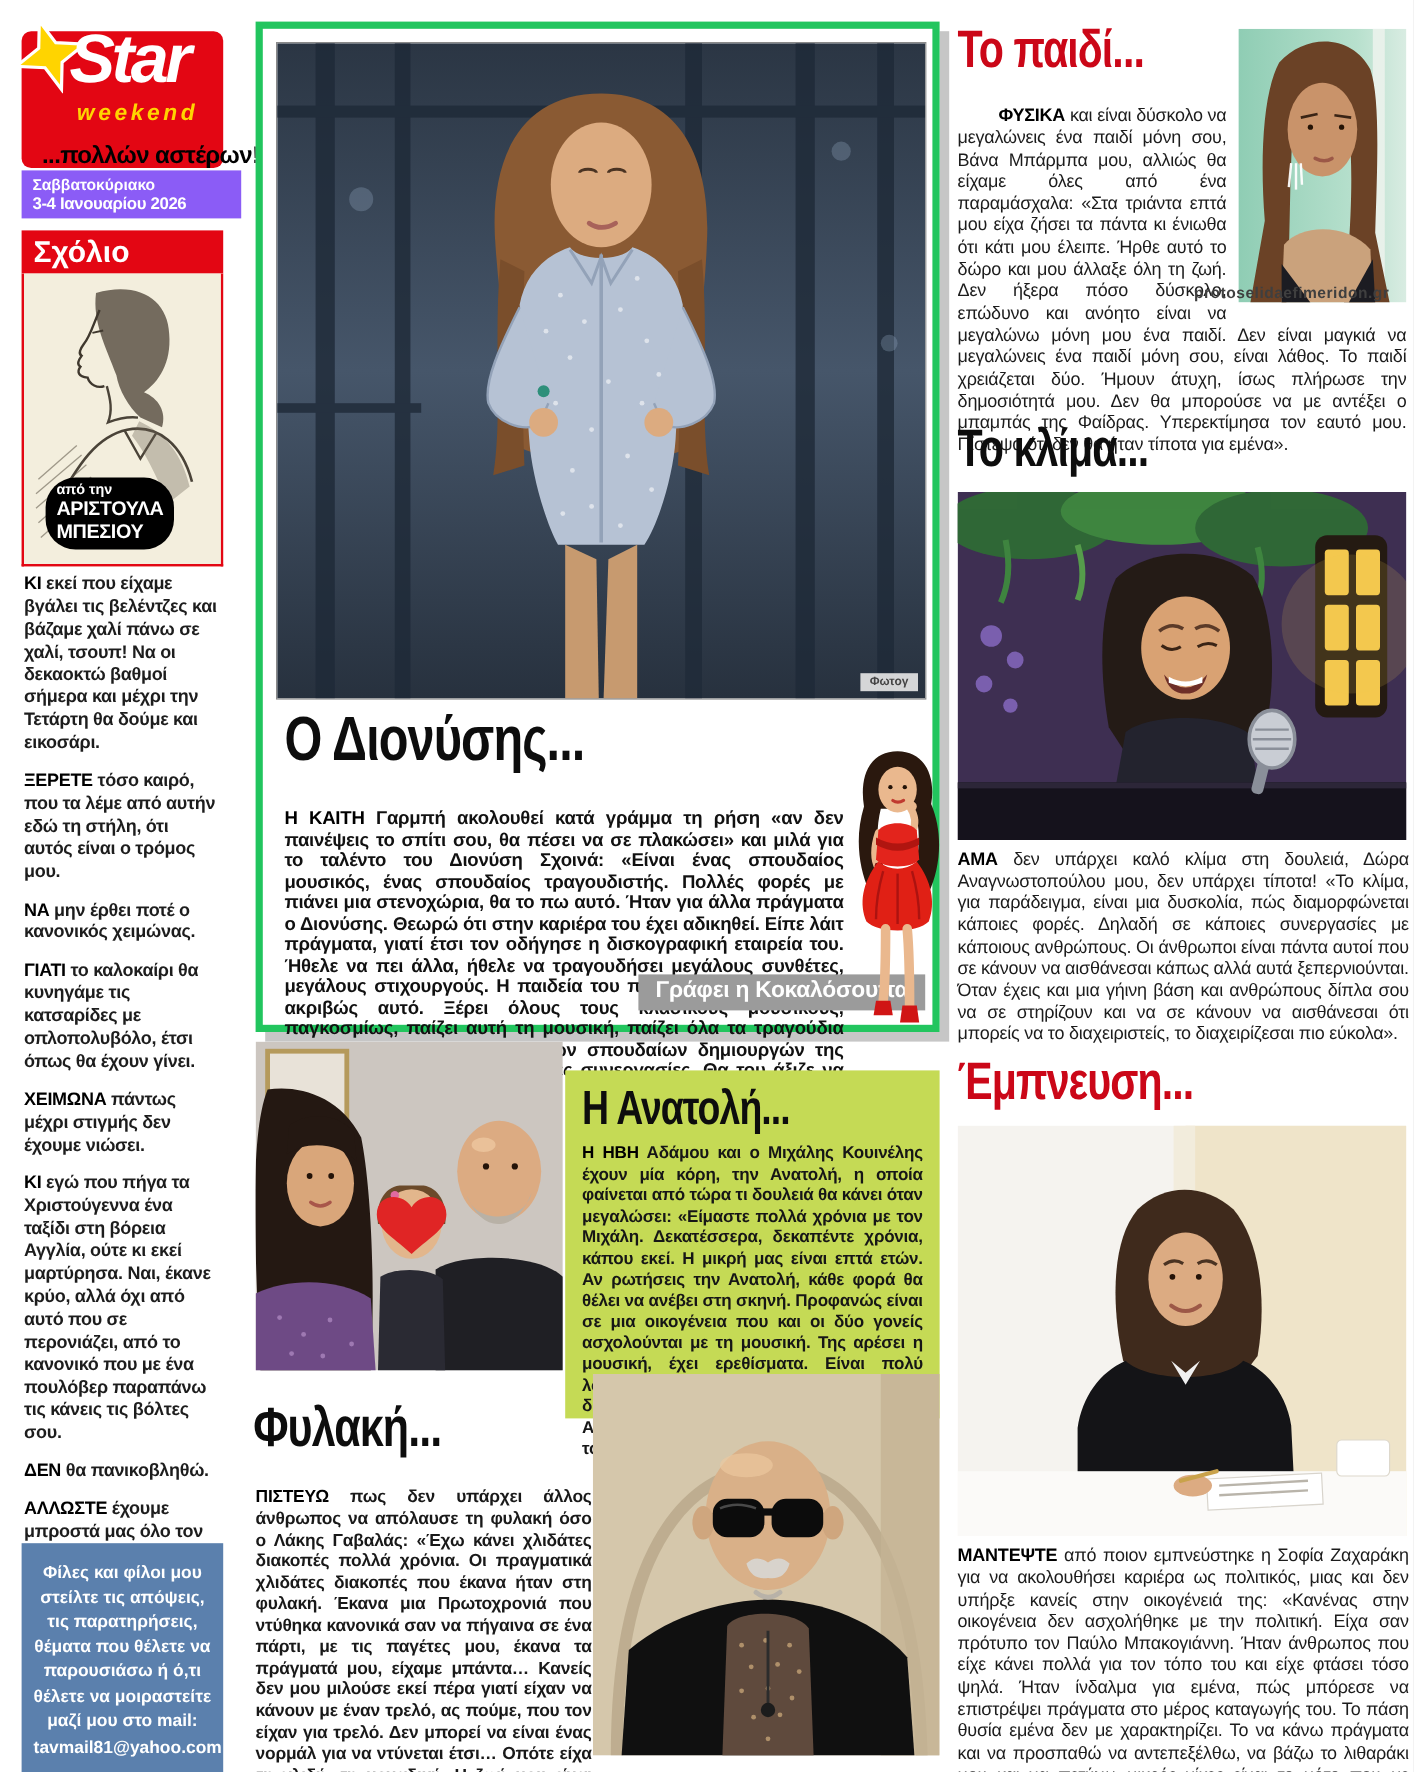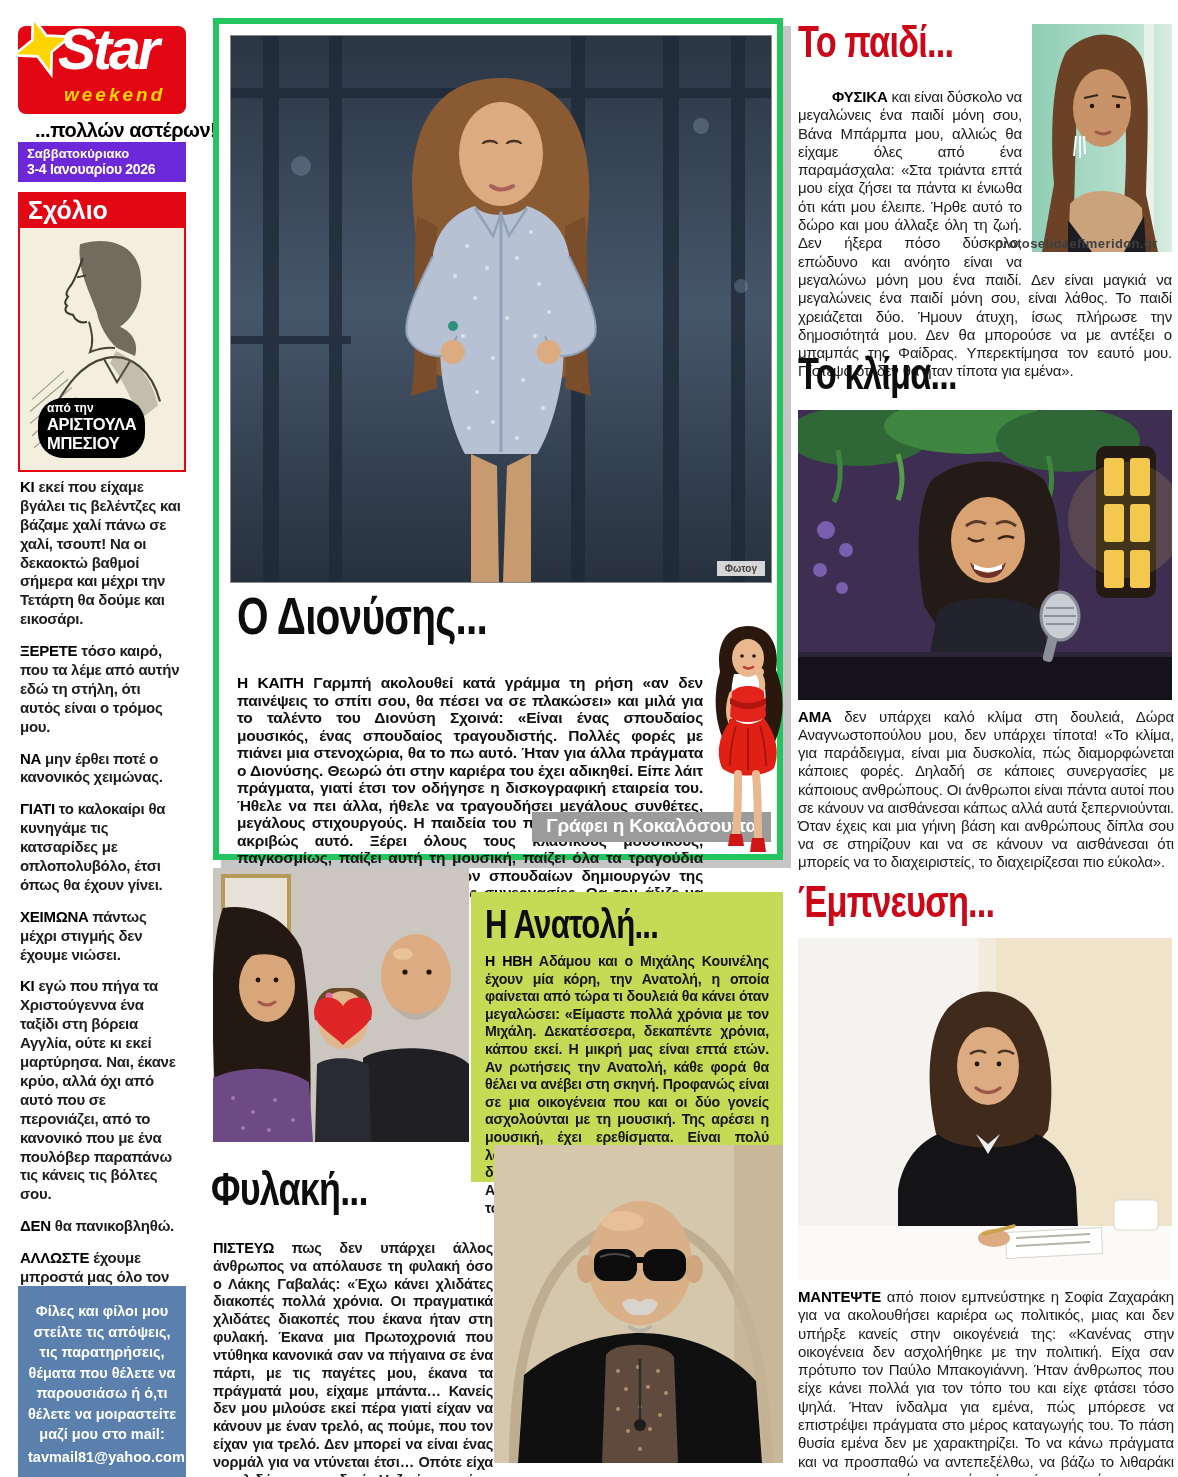--- a/index.html
+++ b/index.html
@@ -5,28 +5,28 @@
   html,body{margin:0;padding:0;background:#e9e9e9;}
   .page{position:relative;width:1178px;height:1477px;background:#ffffff;margin:0 auto;
         font-family:"Liberation Sans","DejaVu Sans",sans-serif;overflow:hidden;}
   .abs{position:absolute;}
   
   .hl{display:inline-block;font-weight:800;letter-spacing:-1px;transform:scaleX(.78);
       transform-origin:0 50%;white-space:nowrap;line-height:1;}
   .hl-red{color:#cb0718;}
   .hl-black{color:#0d0d0d;}
   
-  .logo-box{left:18px;top:26px;width:168px;height:88px;background:#e30613;border-radius:8px;}
+  .logo-box{left:18px;top:26px;width:168px;height:114px;background:#e30613;border-radius:8px;}
   .logo-star{left:-8px;top:-12px;width:64px;height:64px;}
   .brand{left:40px;top:-8px;font-size:57px;font-weight:900;font-style:italic;color:#fff;
          letter-spacing:-3px;line-height:1.1;}
   .brand-sub{left:46px;top:58px;font-size:19px;font-weight:800;font-style:italic;color:#ffd400;
              letter-spacing:3px;}
   .tagline{left:20px;top:119px;font-size:20px;font-weight:800;color:#000;letter-spacing:-0.5px;margin-left:15px;}
-  .date-box{left:18px;top:142px;width:168px;background:#6d28d9;color:#fff;padding:4px 9px 5px;
+  .date-box{left:18px;top:142px;width:183px;background:#8b5cf6;color:#fff;padding:4px 9px 5px;
             box-sizing:border-box;}
   .date-box .l1{font-size:13px;font-weight:700;}
   .date-box .l2{font-size:14px;font-weight:800;letter-spacing:-0.3px;}
   
   .scholio{left:18px;top:192px;width:168px;height:36px;background:#e30613;color:#fff;
            font-size:25px;font-weight:800;line-height:36px;padding-left:10px;box-sizing:border-box;}
   .sketch-frame{left:18px;top:228px;width:168px;height:244px;background:#f3eedd;
                 border:2px solid #e30613;border-top:0;box-sizing:border-box;}
   .byline-box{left:18px;bottom:12px;background:#000;color:#fff;padding:4px 9px 6px;line-height:1.12;border-radius:25px;}
   .byline-box .pfx{font-size:12px;font-weight:700;}

